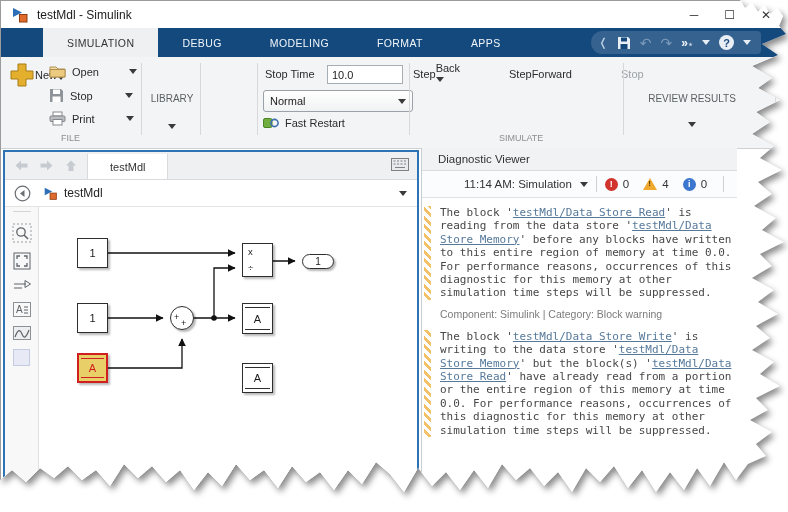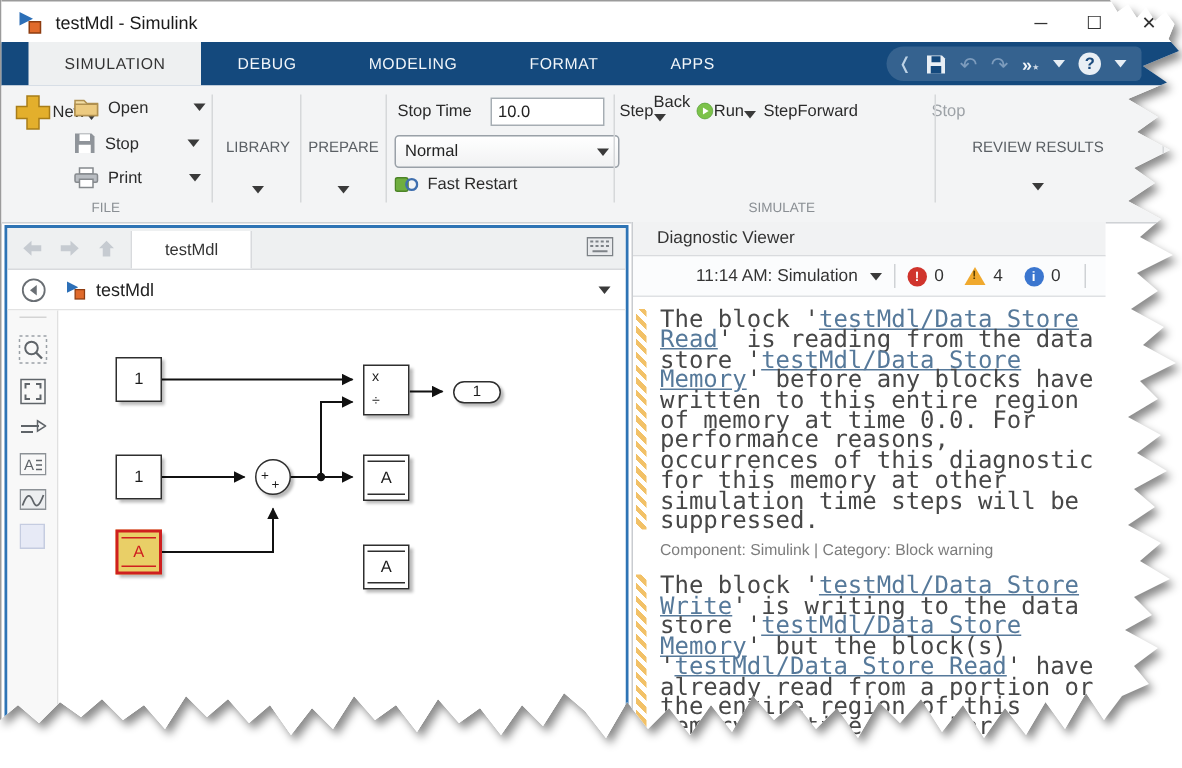--- a/index.html
+++ b/index.html
@@ -13,21 +13,21 @@
   
   .titlebar{position:absolute;left:0;top:0;width:788px;height:28px;background:#fff;border-top:1px solid #9b9b9b;display:flex;align-items:center;}
   .titlebar .app-icon{margin-left:10px;width:18px;height:18px;}
   .titlebar .title{margin-left:8px;font-size:12px;color:#1b1b1b;}
   .win-controls{position:absolute;right:18px;top:0;height:28px;display:flex;align-items:center;gap:26px;color:#333;}
   .win-glyph{font-size:12px;line-height:28px;cursor:default;}
   
   .ribbon{position:absolute;left:0;top:28px;width:788px;height:29px;background:#14497d;display:flex;align-items:stretch;}
   .rtabs{display:flex;margin-left:18px;}
   .rtab{color:#f2f6fa;font-size:10.5px;letter-spacing:0.4px;padding:0 24px;display:flex;align-items:center;cursor:default;}
-  .rtab.active{background:#eef0f1;color:#333;}
+  .rtab.active{background:#eef0f1;color:#333;margin-left:24px;}
   .qat{position:absolute;right:28px;top:3px;height:23px;background:rgba(255,255,255,0.14);border-radius:12px 4px 4px 12px;display:flex;align-items:center;padding:0 10px 0 8px;gap:9px;}
   .qat .chev{color:#bcd2e6;font-size:11px;}
   .qat .dim{color:#7d9cbd;font-size:14px;}
   .qat .wt{color:#f2f6fa;font-size:12px;font-weight:bold;}
   .qat .caret-sm{border-left:4px solid transparent;border-right:4px solid transparent;border-top:5px solid #e7eef5;display:inline-block;}
   .qat .help{width:15px;height:15px;border-radius:50%;background:#e9eff5;color:#1c4c7e;font-size:11px;font-weight:bold;display:flex;align-items:center;justify-content:center;}
   
   .toolstrip{position:absolute;left:0;top:57px;width:788px;height:91px;background:#f3f4f5;border-bottom:1px solid #cfd2d5;}
   .sep{position:absolute;top:6px;width:1px;height:72px;background:#d6d8da;}
   .grp-label{position:absolute;top:76px;font-size:9px;color:#8a8f94;}
@@ -66,21 +66,21 @@
   .blk.divide .d2{position:absolute;left:5px;bottom:3px;font-size:9.5px;}
   
   .diag{position:absolute;left:420px;top:148px;width:316px;height:364px;border-left:1px solid #c9ccd0;background:#fff;box-sizing:border-box;}
   .diag-header{height:22px;background:#f1f2f3;border-bottom:1px solid #d9dbde;display:flex;align-items:center;padding-left:16px;font-size:11.5px;color:#333;}
   .diag-toolbar{height:26px;background:#fbfcfd;border-bottom:1px solid #dfe1e4;display:flex;align-items:center;padding-left:42px;font-size:11.5px;color:#333;gap:8px;}
   .vline{width:1px;height:16px;background:#cfd2d5;}
   .badge{display:flex;align-items:center;gap:5px;font-size:11.5px;color:#333;}
   .diag-content{padding:8px 0 0 2px;}
   .msg-row{display:flex;margin-bottom:2px;}
   .warn-stripe{width:7px;background:repeating-linear-gradient(45deg,#ffffff 0 3px,#f2c167 3px 6px);margin-right:9px;flex:0 0 7px;}
-  .msg-text{width:304px;font-family:"DejaVu Sans Mono","Liberation Mono",monospace;font-size:16px;line-height:13.4px;color:#474747;}
+  .msg-text{width:304px;font-family:"DejaVu Sans Mono","Liberation Mono",monospace;font-size:11px;line-height:13.4px;color:#474747;}
   .diag-link{color:#56799a;text-decoration:underline;cursor:pointer;}
   .msg-meta{font-size:10.5px;color:#7c7c7c;margin:8px 0 10px 16px;}
   .err-ico{width:13px;height:13px;border-radius:50%;background:#d0342c;color:#fff;font-size:9px;font-weight:bold;display:flex;align-items:center;justify-content:center;}
   .info-ico{width:13px;height:13px;border-radius:50%;background:#3b76cf;color:#fff;font-size:9px;font-weight:bold;display:flex;align-items:center;justify-content:center;}
   .warn-ico{width:0;height:0;border-left:7px solid transparent;border-right:7px solid transparent;border-bottom:12px solid #f0a92e;position:relative;}
   .warn-ico::after{content:"!";position:absolute;left:-2px;top:1px;font-size:8px;font-weight:bold;color:#5a4000;}
 </style>
 </head>
 <body>
 
@@ -160,24 +160,20 @@
       <span class="caret" style="margin-left:25px;"></span>
     </div>
     <span class="grp-label" style="left:60px;">FILE</span>
     <div class="sep" style="left:140px;"></div>
 
     <div class="collapsed-sec" style="left:144px;top:36px;width:54px;">
       <span>LIBRARY</span>
       <span class="caret" style="margin-top:20px;"></span>
     </div>
     <div class="sep" style="left:199px;"></div>
-    <div class="collapsed-sec" style="left:201px;top:36px;width:54px;">
-      <span>PREPARE</span>
-      <span class="caret" style="margin-top:20px;"></span>
-    </div>
     <div class="sep" style="left:256px;"></div>
 
     <span class="stop-time-label" style="position:absolute;left:264px;top:11px;">Stop Time</span>
     <input class="stop-time-input" style="left: 326px; top: 8px;" value="10.0">
     <div class="mode-select" style="left:262px;top:33px;">
       <span>Normal</span>
       <span class="caret"></span>
     </div>
     <div class="row-btn" style="left:262px;top:60px;">
       <svg width="16" height="12" viewBox="0 0 16 12">
@@ -190,28 +186,20 @@
 
     <div class="tool-btn-big" style="left:412px;top:4px;width:44px;">
       <svg width="26" height="26" viewBox="0 0 26 26">
         <rect x="4" y="4" width="4" height="16" rx="1" fill="#7e95b0"></rect>
         <path d="M20 4 L9.5 12 20 20 Z" fill="#7e95b0"></path>
         <circle cx="19" cy="19.5" r="4" fill="#5d6b7a"></circle>
         <circle cx="19" cy="19.5" r="1.4" fill="#eef1f4"></circle>
       </svg>
       <span>Step</span>
       <span><span>Back</span> <span class="caret" style="vertical-align:2px;"></span></span>
-    </div>
-    <div class="tool-btn-big" style="left:463px;top:3px;width:40px;">
-      <svg width="28" height="28" viewBox="0 0 28 28">
-        <circle cx="14" cy="14" r="12.5" fill="#7cc24a" stroke="#4e9a2e"></circle>
-        <path d="M11 8.5 L20 14 11 19.5 Z" fill="#ffffff"></path>
-      </svg>
-      <span>Run</span>
-      <span class="caret" style="margin-top:4px;"></span>
     </div>
     <div class="tool-btn-big" style="left:508px;top:4px;width:50px;">
       <svg width="26" height="26" viewBox="0 0 26 26">
         <rect x="5" y="5" width="4" height="16" fill="#eaf6e2" stroke="#56a336" stroke-width="1.4"></rect>
         <path d="M11.5 5 L22 13 11.5 21 Z" fill="#eaf6e2" stroke="#56a336" stroke-width="1.4"></path>
       </svg>
       <span>Step</span>
       <span>Forward</span>
     </div>
     <div class="tool-btn-big gray-txt" style="left:572px;top:4px;width:40px;">

